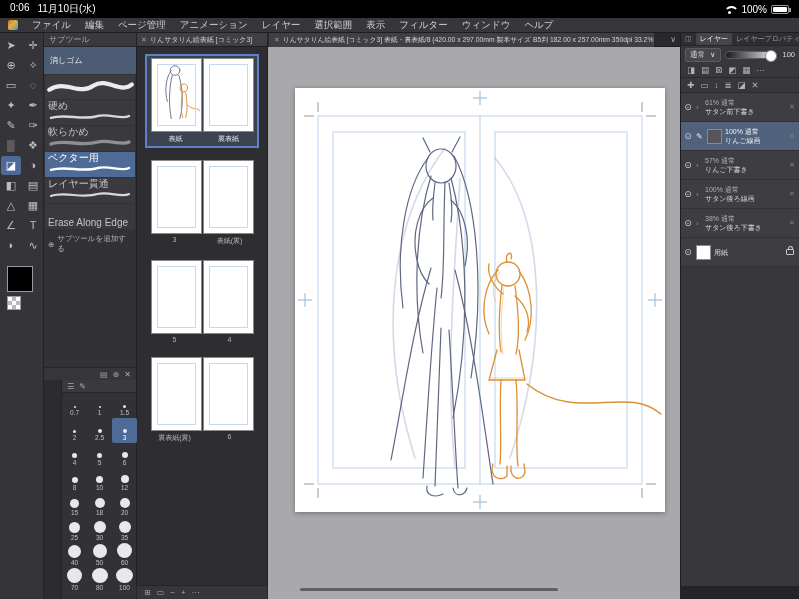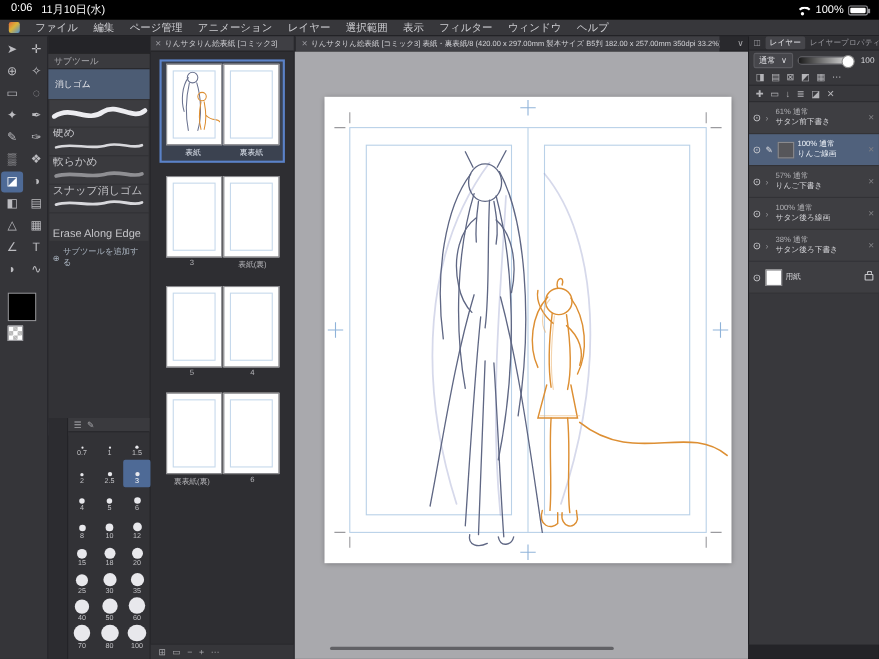--- a/index.html
+++ b/index.html
@@ -32,21 +32,21 @@
   .tool { width:20px; height:19px; line-height:19px; text-align:center; font-size:11px; color:#bcbcc0; border-radius:3px; }
   .tool.selected { background:#4e6a96; color:#fff; }
   .swatches { padding:8px 0 0 7px; }
   .fg-swatch { width:26px; height:26px; background:#000; border:1px solid #9a9a9e; }
   .checker-swatch { width:14px; height:14px; margin-top:4px; background:#fff;
     background-image:linear-gradient(45deg,#b8b8b8 25%,transparent 25%,transparent 75%,#b8b8b8 75%),
                      linear-gradient(45deg,#b8b8b8 25%,transparent 25%,transparent 75%,#b8b8b8 75%);
     background-size:8px 8px; background-position:0 0,4px 4px; border:1px solid #9a9a9e; }
 
   
-  .subtool { position:absolute; left:44px; top:33px; width:93px; height:347px; background:#323236; border-right:1px solid #232327;margin-top:16px; }
+  .subtool { position:absolute; left:44px; top:33px; width:93px; height:347px; background:#323236; border-right:1px solid #232327; }
   .panel-head { height:14px; font-size:8px; color:#a8a8ac; display:flex; align-items:center; padding:0 5px; background:#3a3a3e; border-bottom:1px solid #26262a; }
   .group-tab { height:27px; background:#4c5c74; color:#e8e8ec; font-size:8px; display:flex; align-items:center; padding:0 6px; }
   .st-preview { height:24px; background:#3c3c40; margin:1px; }
   .st-preview svg, .st-item svg { display:block; width:100%; }
   .st-item { height:25px; margin:1px 1px 0; background:#3a3a3e; padding:1px 3px; }
   .st-item .lbl { font-size:10px; color:#c4c4c8; line-height:10px; white-space:nowrap; overflow:hidden; }
   .st-item.selected { background:#4e6a96; }
   .st-item.selected .lbl { color:#fff; }
   .st-item.plain { display:flex; align-items:flex-end; }
   .st-add { font-size:7.5px; color:#aab4c0; padding:5px 4px; display:flex; gap:3px; align-items:center; }
@@ -198,24 +198,30 @@
       <svg viewBox="0 0 85 12" height="12">
           <path d="M3,7 C18,2 34,10 50,5 C62,2 74,9 82,5" stroke="#d8d8dc" stroke-width="2.4" fill="none" stroke-linecap="round"></path>
         </svg>
     </div>
     <div class="st-item">
       <div class="lbl">軟らかめ</div>
       <svg viewBox="0 0 85 12" height="12">
           <path d="M3,7 C18,2 34,10 50,5 C62,2 74,9 82,5" stroke="#b4b4b8" stroke-width="3.4" fill="none" stroke-linecap="round" opacity=".7"></path>
         </svg>
     </div>
+    <div class="st-item selected">
+      <div class="lbl">ベクター用</div>
+      <svg viewBox="0 0 85 12" height="12">
+          <path d="M3,7 C18,2 34,10 50,5 C62,2 74,9 82,5" stroke="#ffffff" stroke-width="2.4" fill="none" stroke-linecap="round"></path>
+        </svg>
+    </div>
     <div class="st-item">
-      <div class="lbl">スナップ消しゴム</div>
+      <div class="lbl">レイヤー貫通</div>
       <svg viewBox="0 0 85 12" height="12">
-          <path d="M3,7 C18,2 34,10 50,5 C62,2 74,9 82,5" stroke="#d8d8dc" stroke-width="2.6" fill="none" stroke-linecap="round"></path>
+          <path d="M3,7 C18,2 34,10 50,5 C62,2 74,9 82,5" stroke="#d8d8dc" stroke-width="2.2" fill="none" stroke-linecap="round"></path>
         </svg>
     </div>
     <div class="st-item plain">
       <div class="lbl">Erase Along Edge</div>
     </div>
 
     <div class="st-add">
       <span>⊕</span>
       <span>サブツールを追加する</span>
     </div>

